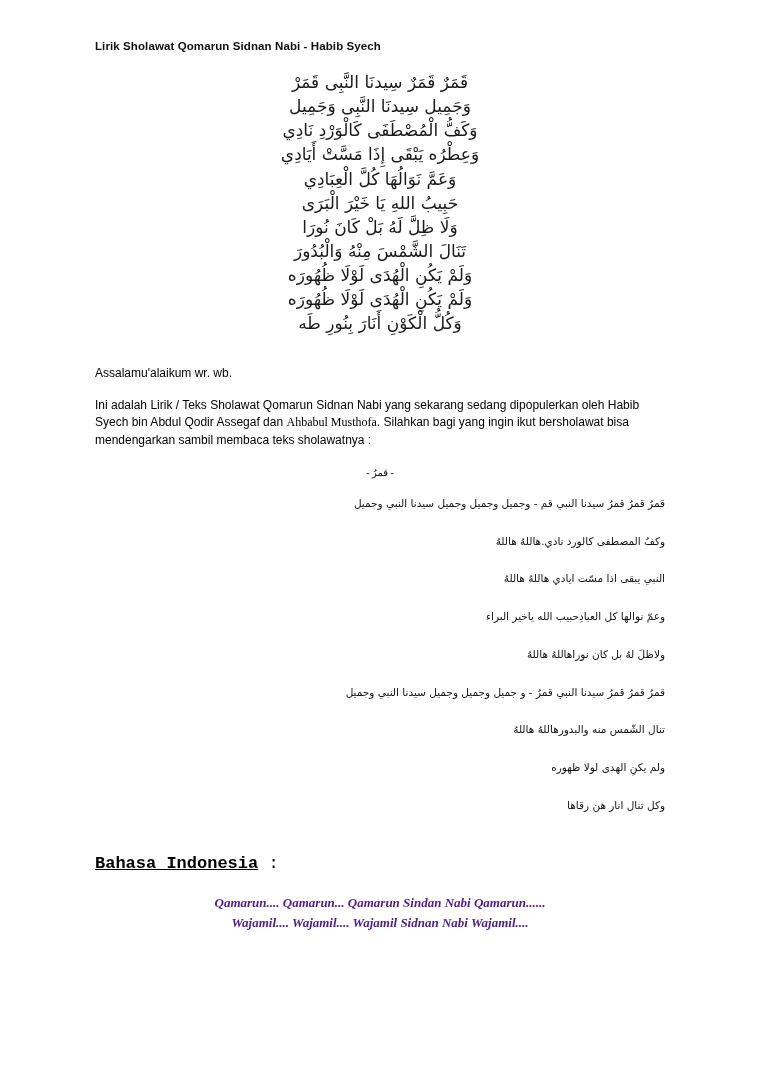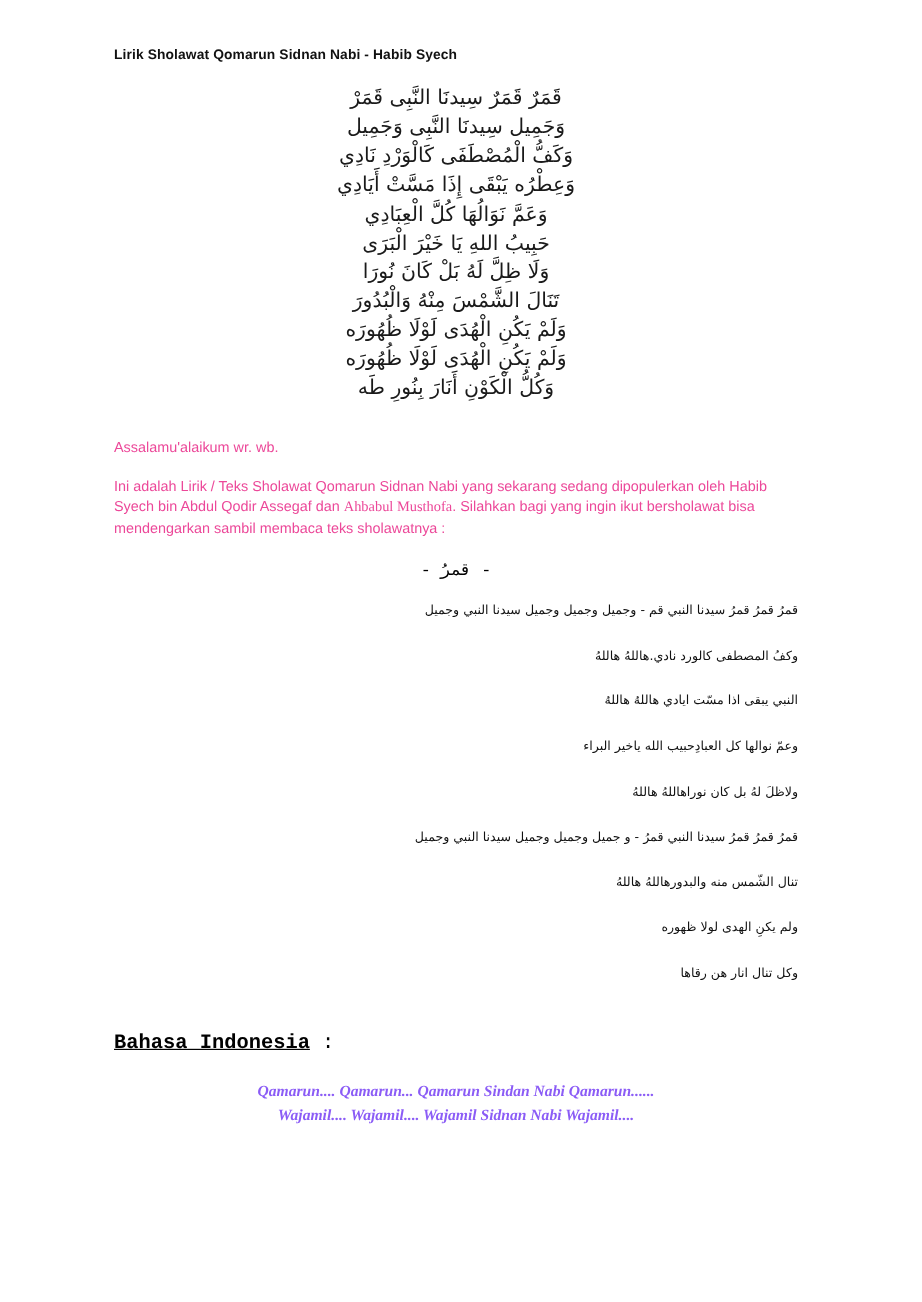--- a/index.html
+++ b/index.html
@@ -40,38 +40,38 @@
     font-family: "DejaVu Sans", sans-serif;
     font-size: 17px;
     line-height: 1.42;
     color: #1a1a1a;
     white-space: nowrap;
   }
 
   .para {
     font-size: 12px;
     line-height: 1.45;
-    color: #ec4899;
+    color: #000000;
     margin: 0 0 14px 0;
   }
   .para.intro {
     margin-bottom: 18px;
   }
   .serifish {
     font-family: "Liberation Serif", serif;
   }
 
   .center {
     text-align: center;
   }
 
   .qamar-head {
-    font-family: Liberation Mono, monospace;
+    font-family: Liberation Serif, serif;
     direction: rtl;
-    font-size: 14px;
+    font-size: 10px;
     margin: 16px 0 18px 0;
   }
 
   .ar-small {
     font-family: "DejaVu Sans", sans-serif;
     direction: rtl;
     font-size: 10.5px;
     line-height: 1.5;
     color: #111;
     text-align: right;
@@ -89,21 +89,21 @@
     font-weight: bold;
   }
 
   .translation {
     text-align: center;
     font-family: "Liberation Serif", serif;
     font-style: italic;
     font-weight: bold;
     font-size: 13px;
     line-height: 1.6;
-    color: #8b5cf6;
+    color: #4c1d95;
   }
 </style>
 </head>
 <body>
 
 <div class="page">
 
   <h1 class="doc-title">Lirik Sholawat Qomarun Sidnan Nabi - Habib Syech</h1>
 
   <div class="arabic-block">

